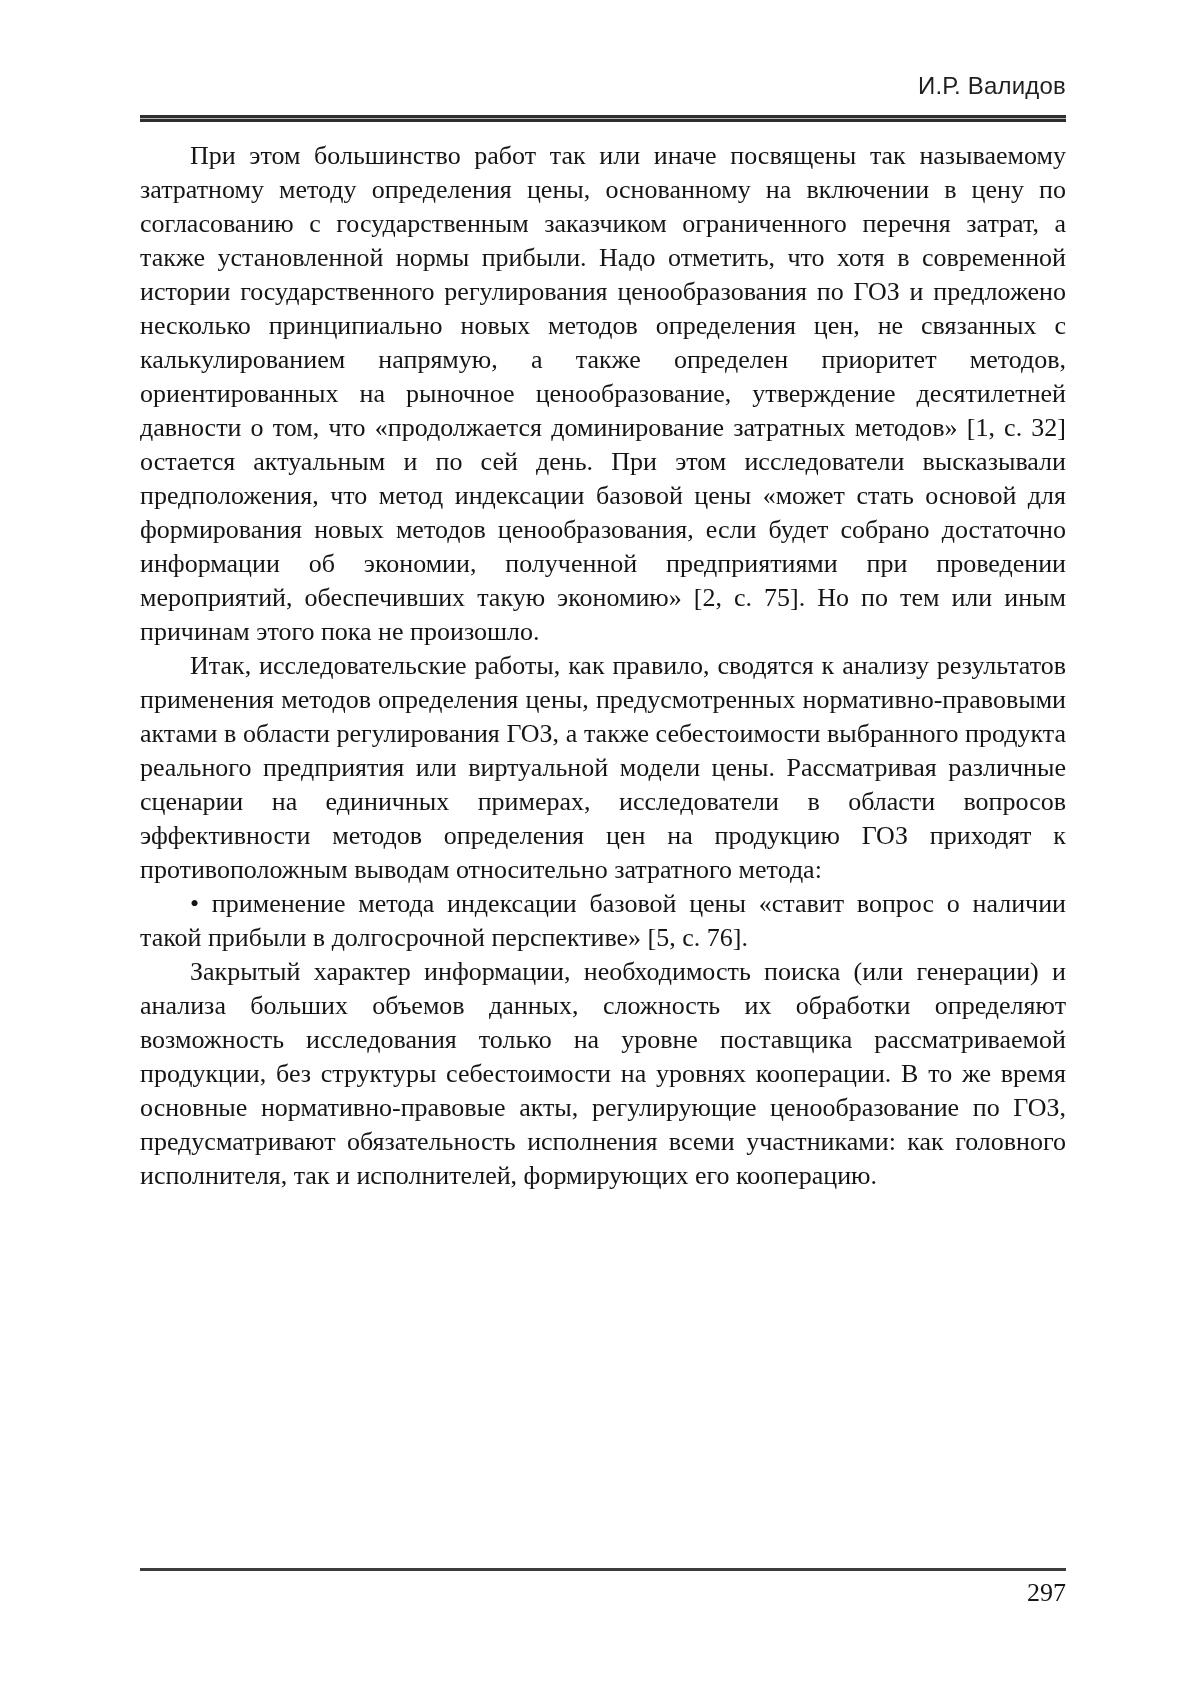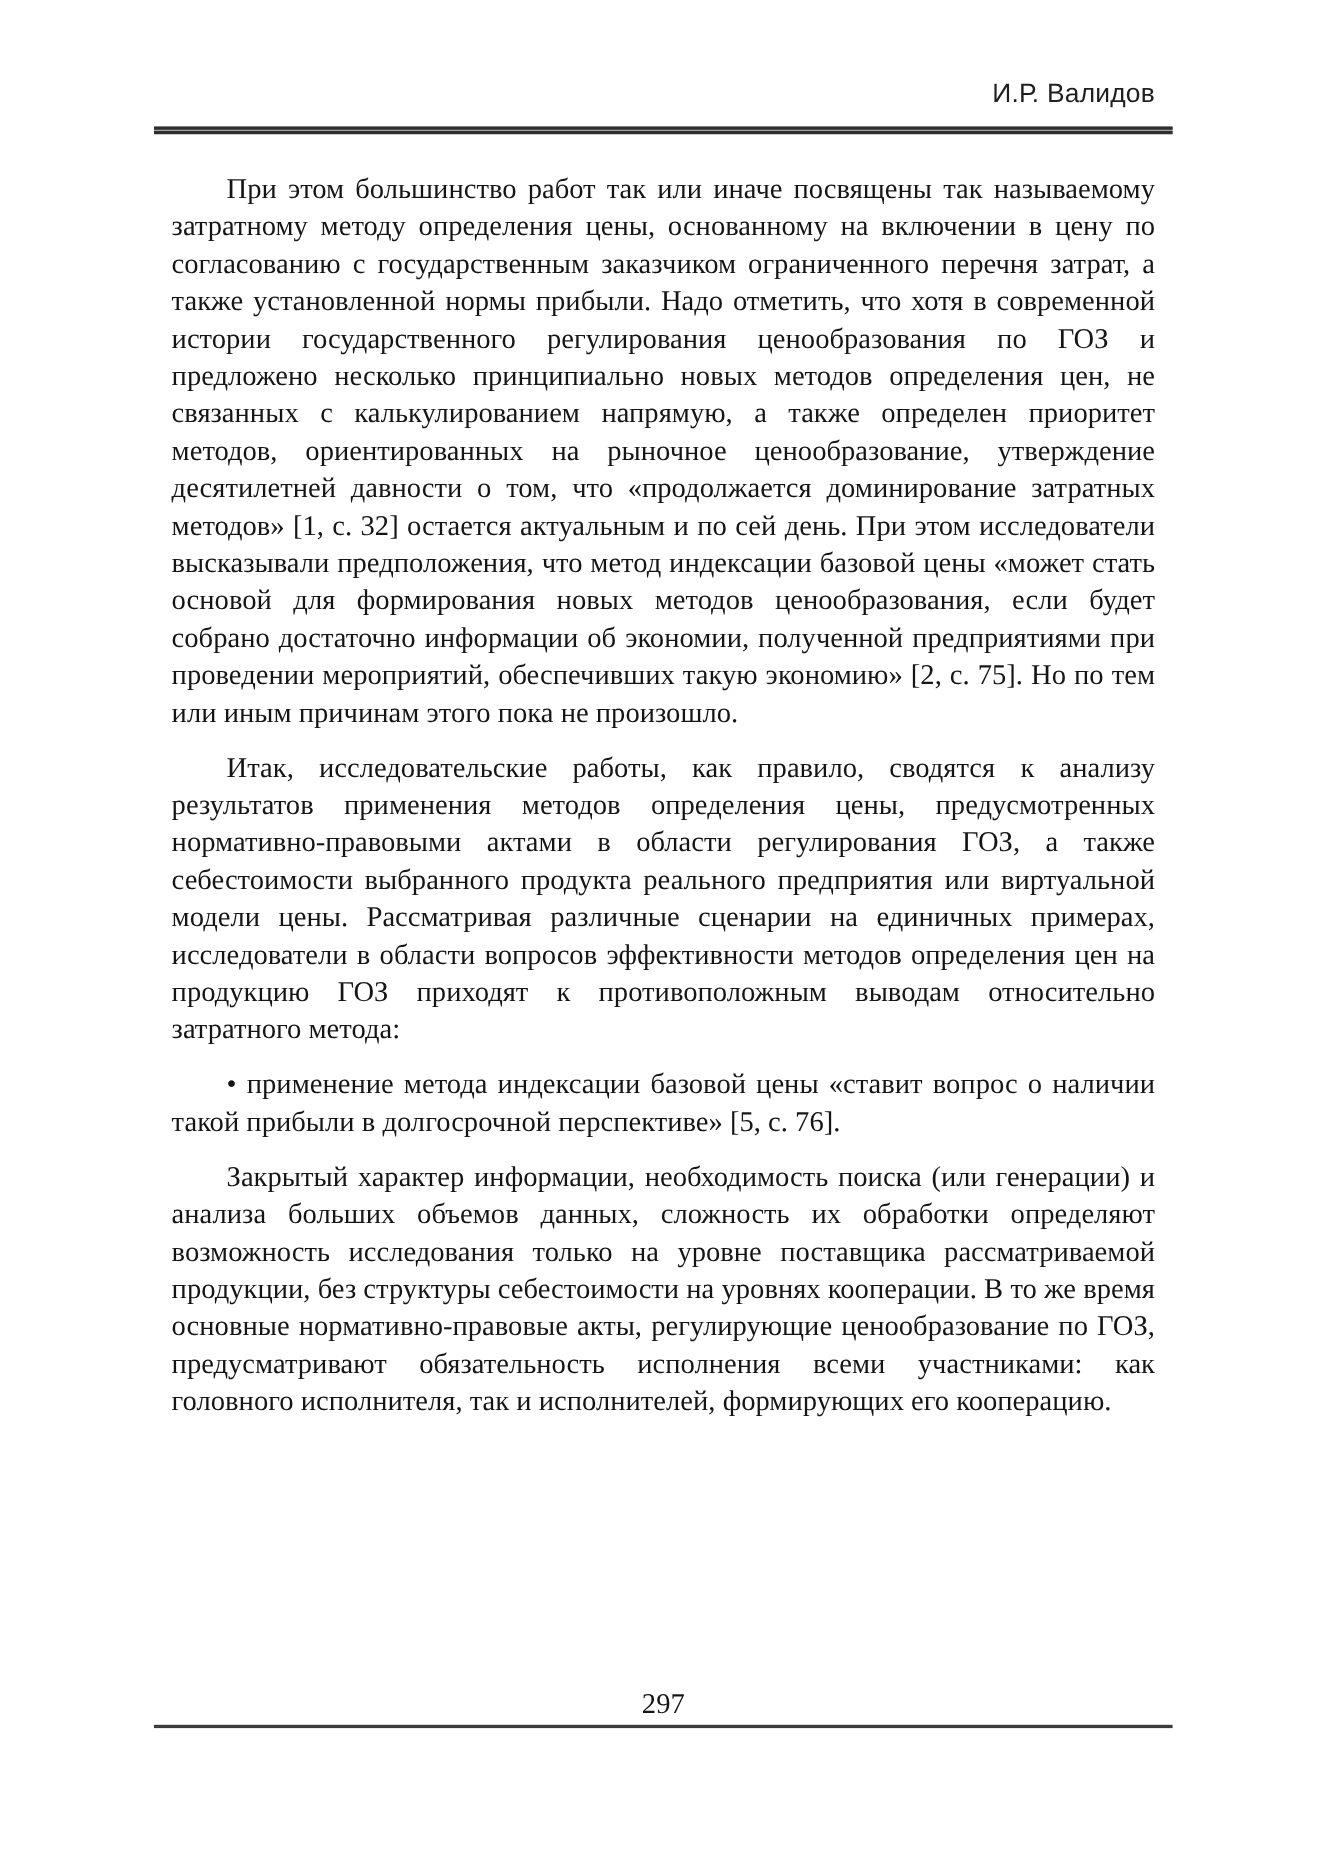--- a/index.html
+++ b/index.html
@@ -6,21 +6,21 @@
   .page {
     position: relative;
     width: 1200px;
     height: 1705px;
     background: #ffffff;
     overflow: hidden;
   }
   .running-head {
     position: absolute;
     top: 72px;
-    left: 124px;
+    left: 140px;
     width: 926px;
     text-align: right;
     font-family: "Liberation Sans", sans-serif;
     font-size: 24px;
     color: #1f1f1f;
     letter-spacing: 0.2px;
   }
   .header-rule {
     position: absolute;
     top: 115px;
@@ -36,37 +36,37 @@
     top: 139px;
     left: 140px;
     width: 926px;
     font-family: "Liberation Serif", serif;
     font-size: 26px;
     line-height: 34px;
     color: #151515;
     text-align: justify;
   }
   .body-text p {
-    margin: 16px;
+    margin: 0;
     text-indent: 50px;
   }
   .footer-rule {
     position: absolute;
     top: 1568px;
     left: 140px;
     width: 926px;
     height: 3px;
     background: #3c3c3c;
   }
   .page-num {
     position: absolute;
-    top: 1534px;
+    top: 1578px;
     left: 140px;
     width: 926px;
-    text-align: center;
+    text-align: right;
     font-family: "Liberation Serif", serif;
     font-size: 26px;
     color: #151515;
   }
 </style>
 </head>
 <body>
 
 <div class="page">
 

